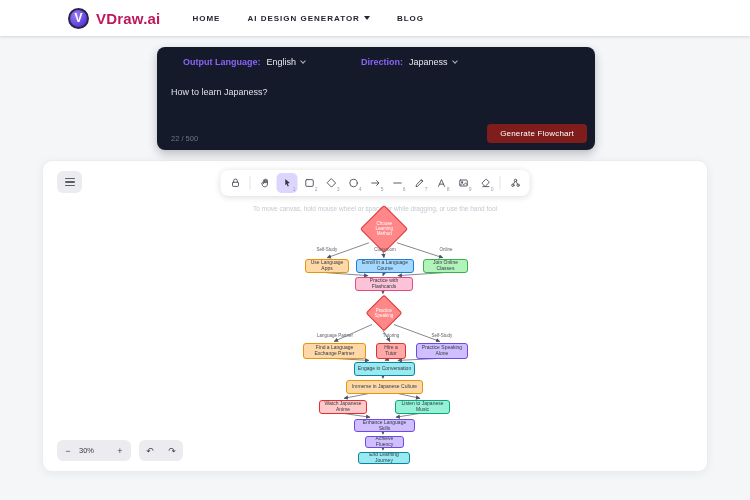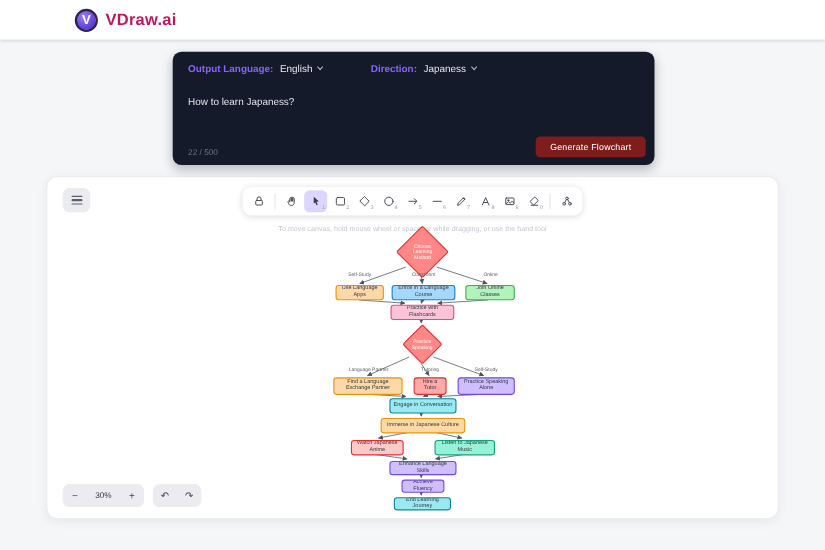--- a/index.html
+++ b/index.html
@@ -20,21 +20,21 @@
   .nav-item { font-size:8px; font-weight:bold; letter-spacing:1px; color:#23262f;
     cursor:pointer; display:flex; align-items:center; gap:4px; text-transform:uppercase; }
   .caret-down { width:0; height:0; border-left:3px solid transparent;
     border-right:3px solid transparent; border-top:4px solid #23262f; }
 
   
   .prompt-panel { position:absolute; left:157px; top:47px; width:438px; height:103px;
     background:#141a29; border-radius:8px; z-index:4; padding:10px 14px;
     box-shadow:0 4px 10px rgba(10,14,28,.25); }
   .pp-row1 { display:flex; align-items:center; font-size:9px; }
-  .pp-label { color:#8a63f8; font-weight:bold; }
+  .pp-label { color:#8a63f8; font-weight:bold;margin-left:12px; }
   .pp-value { color:#e7e9ef; margin-left:6px; display:flex; align-items:center; cursor:pointer; }
   .chev { width:4px; height:4px; border-right:1.1px solid #aeb4c2; border-bottom:1.1px solid #aeb4c2;
     transform:rotate(45deg); display:inline-block; margin-left:5px; margin-bottom:2px; }
   .pp-group2 { margin-left:44px; display:flex; align-items:center; }
   .pp-prompt { margin-top:20px; font-size:9px; color:#dfe2ea; min-height:30px; cursor:text; }
   .pp-bottom { position:absolute; left:14px; right:8px; bottom:7px;
     display:flex; align-items:flex-end; justify-content:space-between; }
   .pp-count { font-size:7.5px; color:#6e7585; }
   .generate-btn { background:#7f1d1d; color:#fff; font-size:8px; font-weight:normal;
     padding:5px 13px; border:none; border-radius:4px; cursor:pointer; letter-spacing:.2px; }
@@ -61,21 +61,21 @@
   .tb-sep { width:1px; height:14px; background:#e4e6ea; margin:0 3px; }
 
   .canvas-hint { position:absolute; top:44px; left:0; width:100%; text-align:center;
     font-size:6.5px; color:#c4c8d0; z-index:1; }
 
   
   .bottom-controls { position:absolute; left:14px; bottom:10px; display:flex; gap:8px; z-index:6; }
   .pill { background:#ececf0; border-radius:6px; display:flex; align-items:center; height:21px; }
   .pill button { border:none; background:transparent; cursor:pointer; color:#3f434d;
     font-size:9px; width:22px; height:21px; display:flex; align-items:center; justify-content:center; }
-  .zoom-val { font-size:7.5px; color:#343a40; width:30px; text-align:center; cursor:pointer; }
+  .zoom-val { font-size:7.5px; color:#343a40; width:30px; cursor:pointer; }
 
   
   .fc-layer { position:absolute; inset:0; z-index:2; }
   .fc-edges { position:absolute; inset:0; pointer-events:none; }
   .fc-node { position:absolute; border:1px solid; border-radius:3px; font-size:5px;
     line-height:1.18; display:flex; align-items:center; justify-content:center;
     text-align:center; color:#343a40; padding:1px 2px; overflow:hidden; cursor:move; z-index:2; }
   .fc-diamond { position:absolute; transform:rotate(45deg); background:#ff8787;
     border:1px solid #e03131; border-radius:2px; display:flex; align-items:center;
     justify-content:center; cursor:move; z-index:2; }
@@ -109,20 +109,32 @@
 </style>
 </head>
 <body>
 
 <div class="header">
   <div class="logo-wrap">
     <div class="logo-circle">
       <span>V</span>
     </div>
     <span class="brand">VDraw.ai</span>
+  </div>
+  <div class="nav">
+    <span class="nav-item">
+      <span>HOME</span>
+    </span>
+    <span class="nav-item">
+      <span>AI DESIGN GENERATOR</span>
+      <span class="caret-down"></span>
+    </span>
+    <span class="nav-item">
+      <span>BLOG</span>
+    </span>
   </div>
 </div>
 
 <div class="prompt-panel">
   <div class="pp-row1">
     <span class="pp-label">Output Language:</span>
     <span class="pp-value">
       <span>English</span>
       <span class="chev"></span>
     </span>

